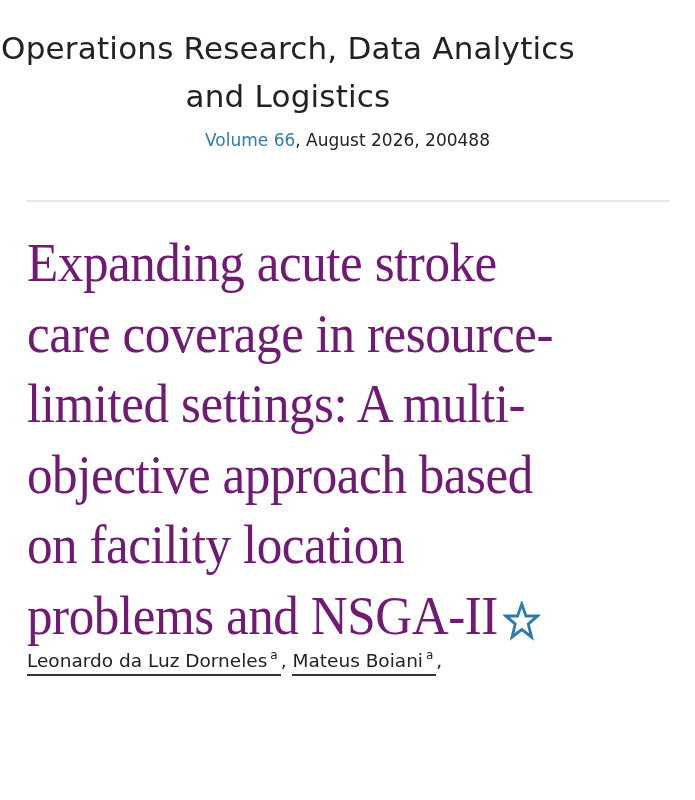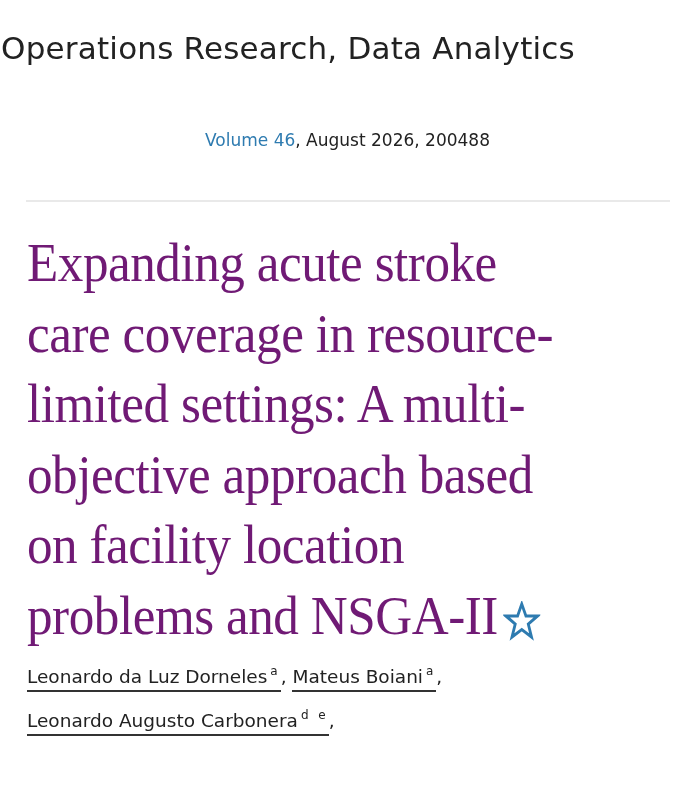--- a/index.html
+++ b/index.html
@@ -18,52 +18,50 @@
     position:absolute; left:26px; top:200px; width:644px; height:2px; background:#e9e9e9;
   }
   .title {
     position:absolute; left:27px; top:228px; width:660px;
     font-family:Liberation Serif, serif; font-size:55px; line-height:70.5px;
     color:#701a75; letter-spacing:-0.5px;
   }
   .title .line { display:block; white-space:nowrap; transform:scaleX(0.93); transform-origin:left; }
   .star { display:inline-block; vertical-align:middle; margin-left:6px; width:40px; height:40px; }
   .authors {
-    position:absolute; left:27px; top:652px; width:660px;
+    position:absolute; left:27px; top:636px; width:660px;
     font-family:"DejaVu Sans", sans-serif; font-size:18.5px; color:#222; line-height:38px;
   }
   .authors .row { display:block; white-space:nowrap; }
   .author { border-bottom:2px solid #333; padding-bottom:3px; text-decoration:none; color:#222; }
   .author sup { font-size:12px; vertical-align:8px; margin-left:3px; letter-spacing:3px; }
   .ic { display:inline-block; width:20px; height:20px; vertical-align:-3px; margin-left:4px; }
 </style>
 </head>
 <body>
 
 <div class="journal">
   <div>Operations Research, Data Analytics</div>
+  <div>and Logistics</div>
 </div>
 
 <div class="vol">
-  <span class="link">Volume 46</span><span>, August 2026, 200488</span>
+  <span class="link">Volume 66</span><span>, August 2026, 200488</span>
 </div>
 
 <div class="divider"></div>
 
 <div class="title">
   <span class="line">Expanding acute stroke</span>
   <span class="line">care coverage in resource-</span>
   <span class="line">limited settings: A multi-</span>
   <span class="line">objective approach based</span>
   <span class="line">on facility location</span>
   <span class="line"><span>problems and NSGA-II</span><svg class="star" viewBox="0 0 40 40">
         <polygon points="20,3 24.5,15 37,15 27,23 30.5,36 20,28.5 9.5,36 13,23 3,15 15.5,15" fill="none" stroke="#2e7bb0" stroke-width="3" stroke-linejoin="miter"></polygon>
       </svg></span>
 </div>
 
 <div class="authors">
   <span class="row">
     <a class="author"><span>Leonardo da Luz Dorneles</span><sup>a</sup></a><span>, </span><a class="author"><span>Mateus Boiani</span><sup>a</sup></a><span>,</span>
   </span>
-  <span class="row">
-    <a class="author"><span>Leonardo Augusto Carbonera</span><sup>d e</sup></a><span>,</span>
-  </span>
 </div>
 
 </body></html>

